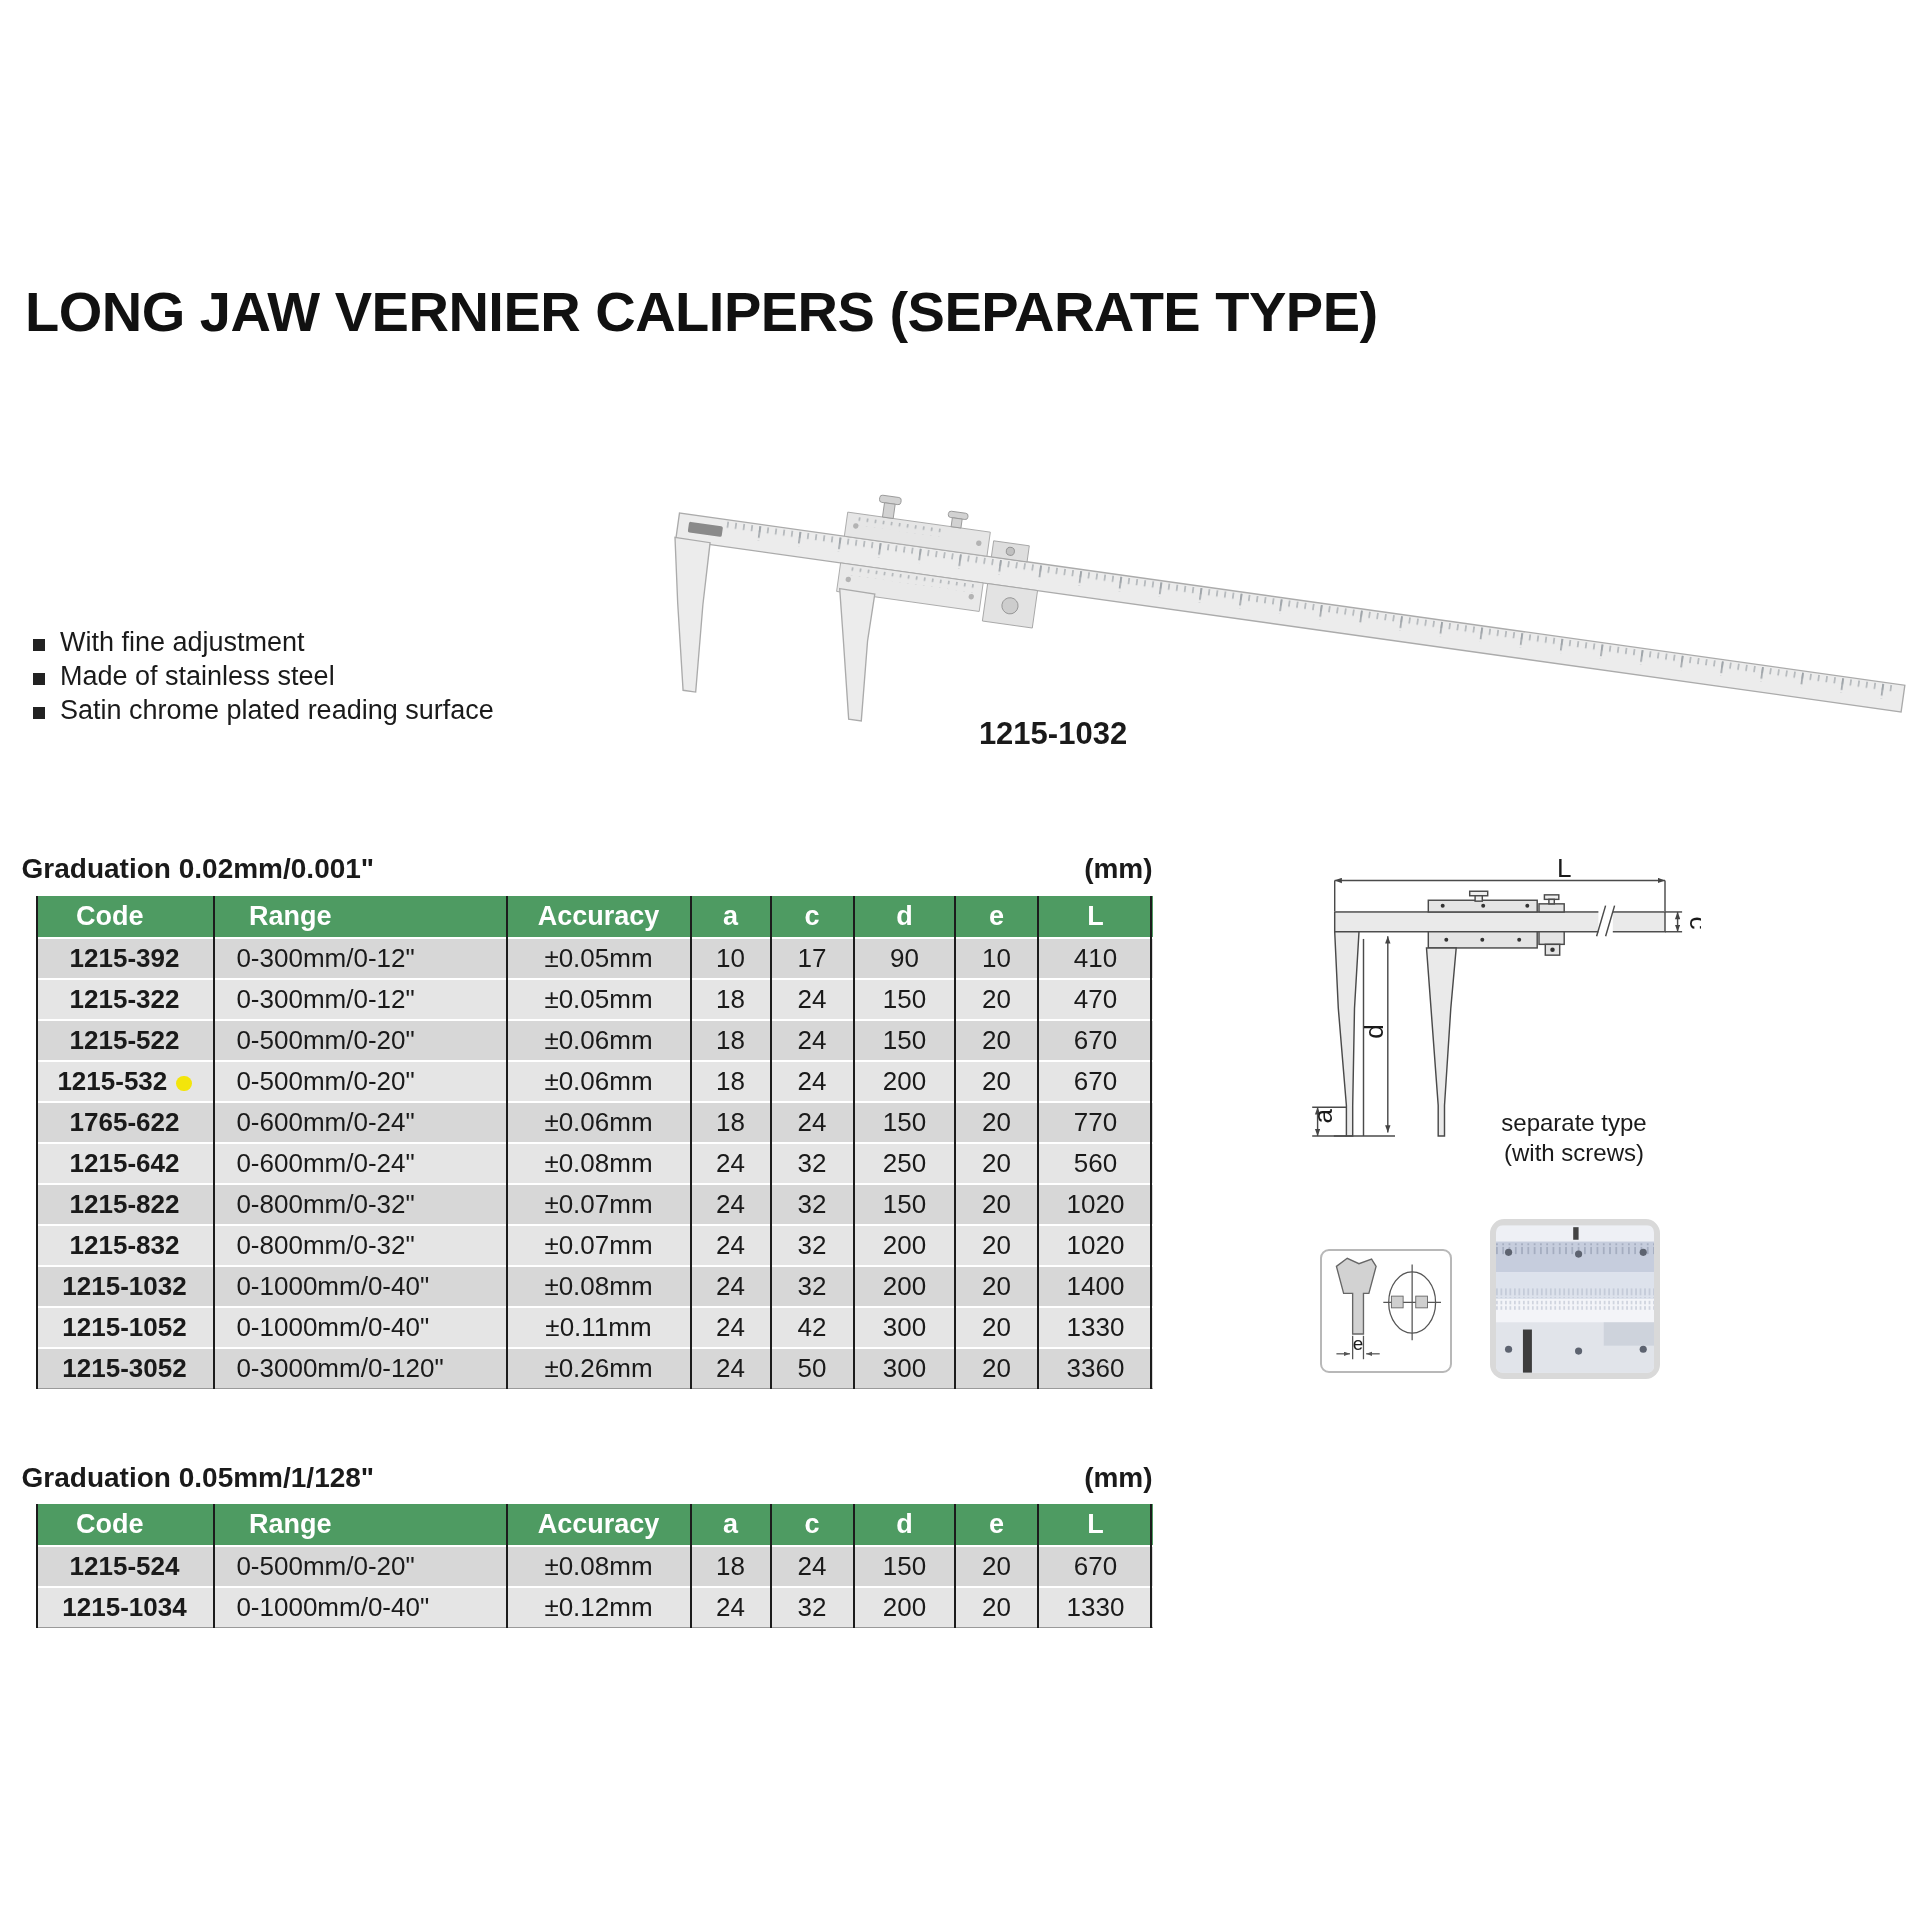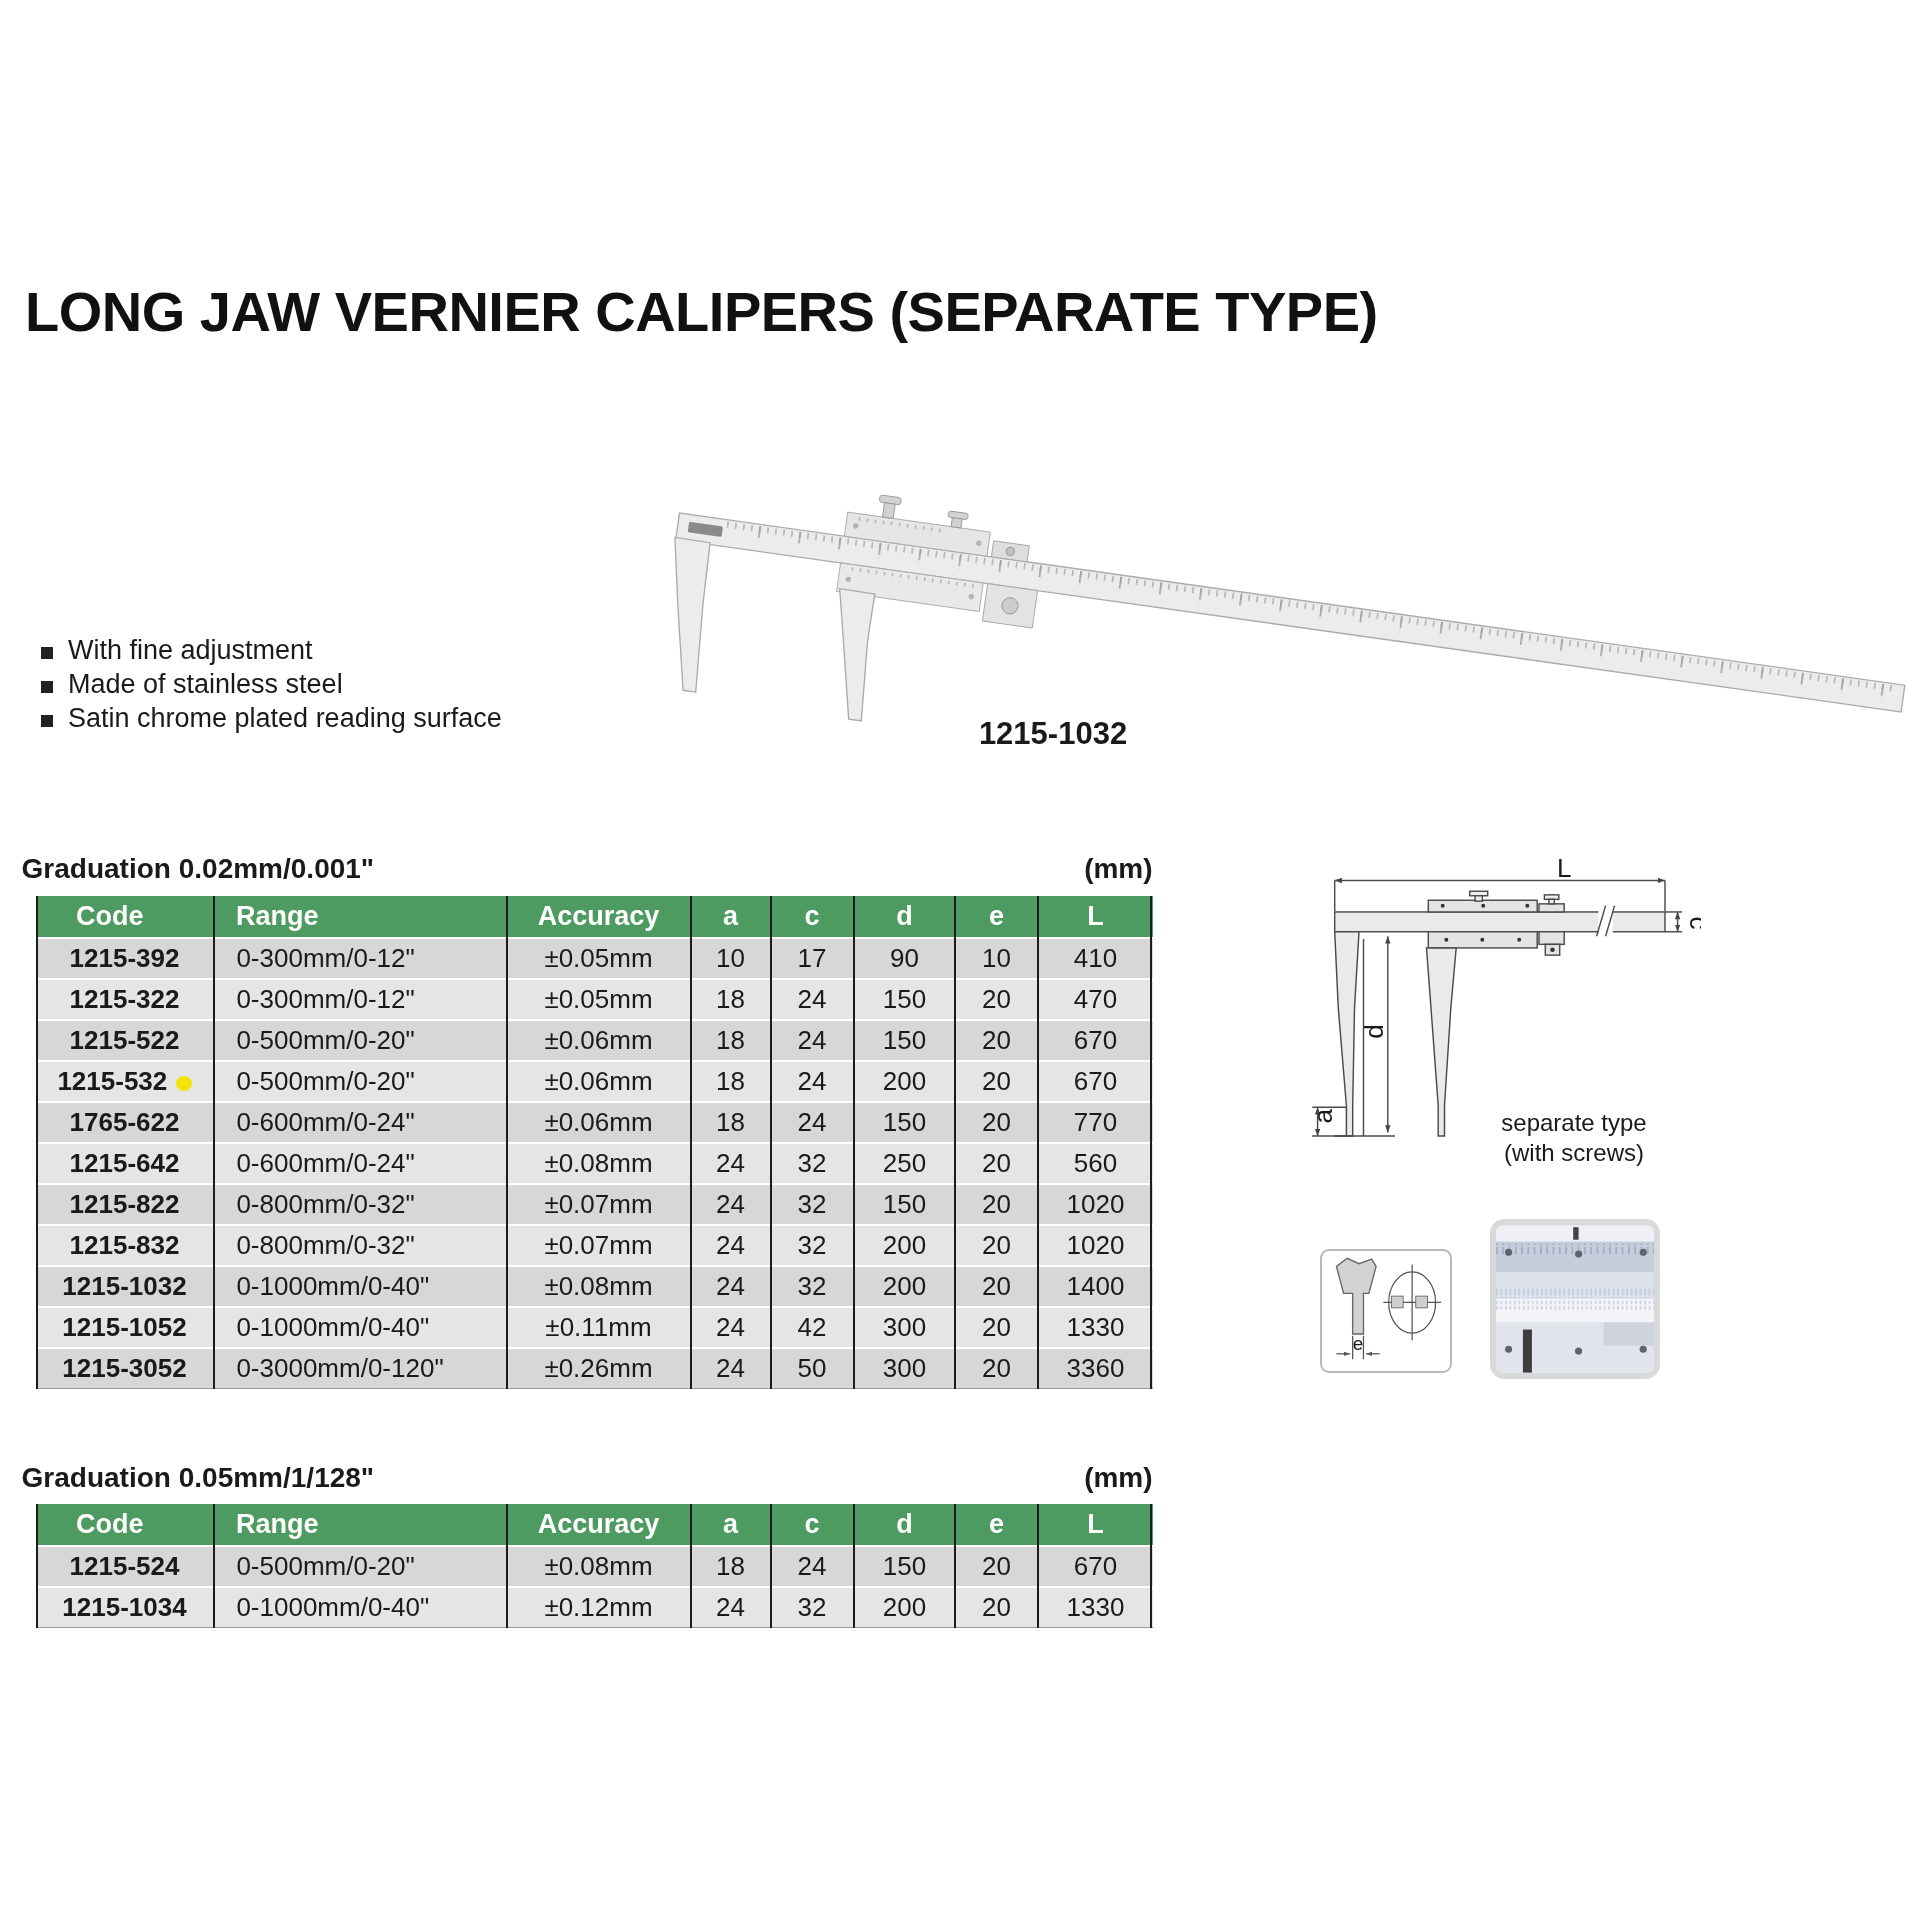--- a/index.html
+++ b/index.html
@@ -7,40 +7,40 @@
     width:1925px;height:1925px;position:relative;background:#ffffff;
     font-family:"Liberation Sans","DejaVu Sans",sans-serif;color:#1a1a1a;
     overflow:hidden;
   }
   .abs{position:absolute;}
   
   .page-title{
     left:25px;top:279px;font-size:56px;font-weight:bold;letter-spacing:-0.5px;
     color:#111;white-space:nowrap;
   }
-  .features{left:25px;top:617px;list-style:none;margin:16px;padding:0;}
+  .features{left:25px;top:617px;list-style:none;margin:8px;padding:0;}
   .features li{font-size:27px;line-height:34px;white-space:nowrap;}
   .features .sq{display:inline-block;width:11.7px;height:11.7px;background:#222;margin-right:15.3px;}
   .model-label{left:936px;top:716px;width:234px;text-align:center;font-size:31px;font-weight:bold;}
   
   .sec-row{left:21.6px;width:1131px;display:flex;justify-content:space-between;
     font-size:28px;font-weight:bold;line-height:32px;}
   .sec-row-1{top:853px;}
   .sec-row-2{top:1462px;}
   
   .table-wrap{left:36px;width:980px;position:absolute;}
   .table-wrap-1{top:896px;}
   .table-wrap-2{top:1504px;}
   table.spec-table{width:1116px;border-collapse:collapse;table-layout:fixed;}
   .spec-table th{
     background:#4e9b62;color:#ffffff;font-size:27px;font-weight:bold;
     height:41px;padding:0;text-align:center;overflow:hidden;white-space:nowrap;
   }
   .spec-table th.al{text-align:left;padding-left:40px;}
-  .spec-table th.al2{text-align:left;padding-left:23px;}
+  .spec-table th.al2{text-align:left;padding-left:36px;}
   .spec-table td{
     font-size:26px;height:39px;padding:0;text-align:center;
     border-top:2.7px solid #ffffff;overflow:hidden;white-space:nowrap;
   }
   .spec-table td.c-code{font-weight:bold;}
   .spec-table td.c-range{text-align:left;padding-left:23.4px;}
   .spec-table tr.gray td{background:#d7d7d7;}
   .spec-table tr.light td{background:#e5e5e5;}
   .spec-table tbody tr:last-child td{border-bottom:1.8px solid #9a9a9a;}
   .vdiv{position:absolute;top:0;bottom:0;width:1.8px;background:#1c1c1c;}

